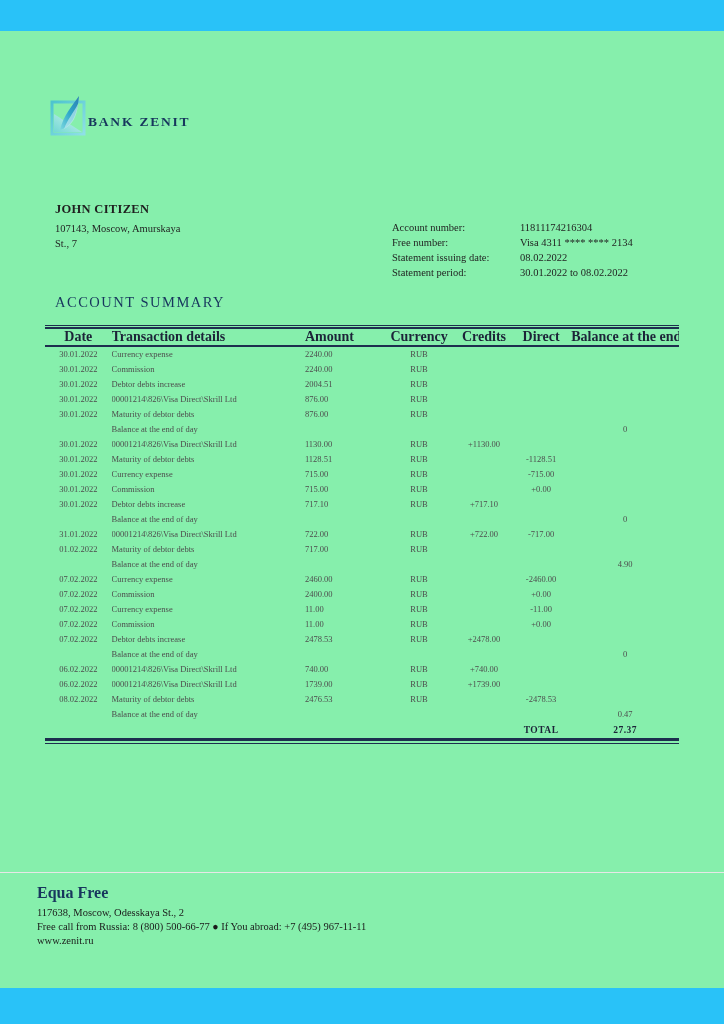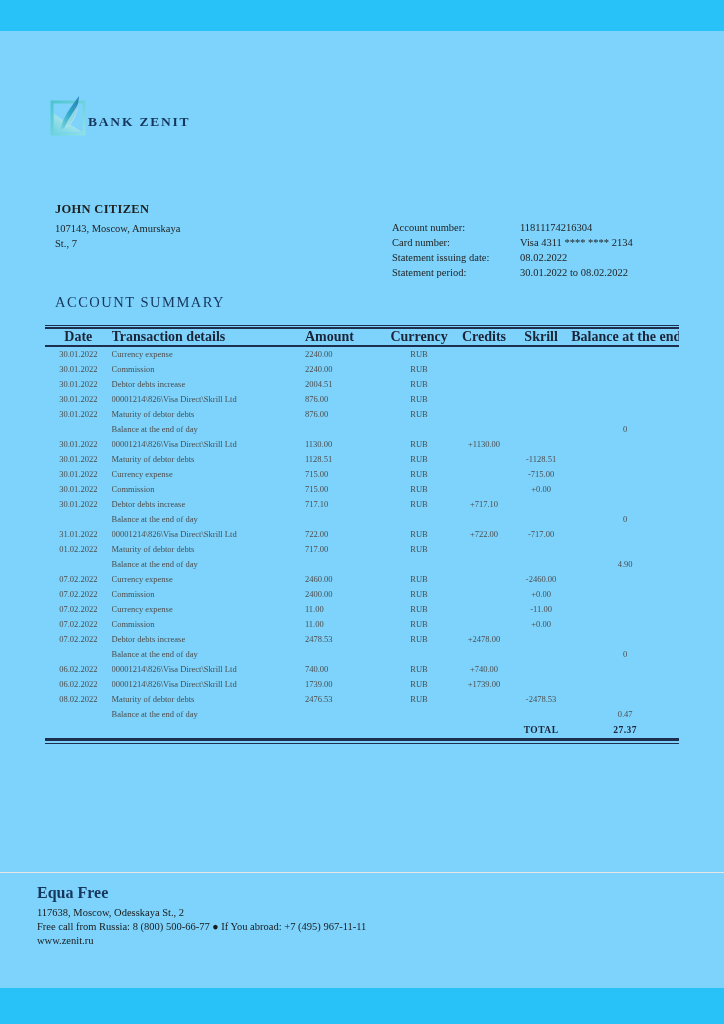--- a/index.html
+++ b/index.html
@@ -1,20 +1,20 @@
 <!DOCTYPE html>
 <html><head>
 <meta charset="utf-8">
 <style>
   html, body { margin: 0; padding: 0; background: #ffffff; }
   .page {
     position: relative;
     width: 724px;
     height: 1024px;
-    background: #7dd3fc;
+    background: #86efac;
     overflow: hidden;
     font-family: "Liberation Serif", serif;
     color: #1f1f1f;
   }
   .top-bar {
     position: absolute; top: 0; left: 0; width: 724px; height: 31px;
     background: #29c2f8;
   }
   .bottom-bar {
     position: absolute; top: 988px; left: 0; width: 724px; height: 36px;
@@ -110,21 +110,21 @@
     <div class="customer-addr">107143, Moscow, Amurskaya</div>
     <div class="customer-addr">St., 7</div>
   </div>
 
   <div class="acct-info">
     <div class="acct-row">
       <span class="acct-label">Account number:</span>
       <span class="acct-value">11811174216304</span>
     </div>
     <div class="acct-row">
-      <span class="acct-label">Card number:</span>
+      <span class="acct-label">Free number:</span>
       <span class="acct-value">Visa 4311 **** **** 2134</span>
     </div>
     <div class="acct-row">
       <span class="acct-label">Statement issuing date:</span>
       <span class="acct-value">08.02.2022</span>
     </div>
     <div class="acct-row">
       <span class="acct-label">Statement period:</span>
       <span class="acct-value">30.01.2022 to 08.02.2022</span>
     </div>
@@ -146,21 +146,21 @@
           <col style="width:9.5%">
           <col style="width:17%">
       </colgroup>
       <thead>
         <tr>
           <th class="c0">Date</th>
           <th class="c1">Transaction details</th>
           <th class="c2">Amount</th>
           <th class="c3">Currency</th>
           <th class="c4">Credits</th>
-          <th class="c5">Skrill</th>
+          <th class="c5">Direct</th>
           <th class="c6">Balance at the end</th>
         </tr>
       </thead>
       <tbody>
           <tr>
             <td class="c0">30.01.2022</td>
             <td class="c1">Currency expense</td>
             <td class="c2">2240.00</td>
             <td class="c3">RUB</td>
             <td class="c4"></td>

